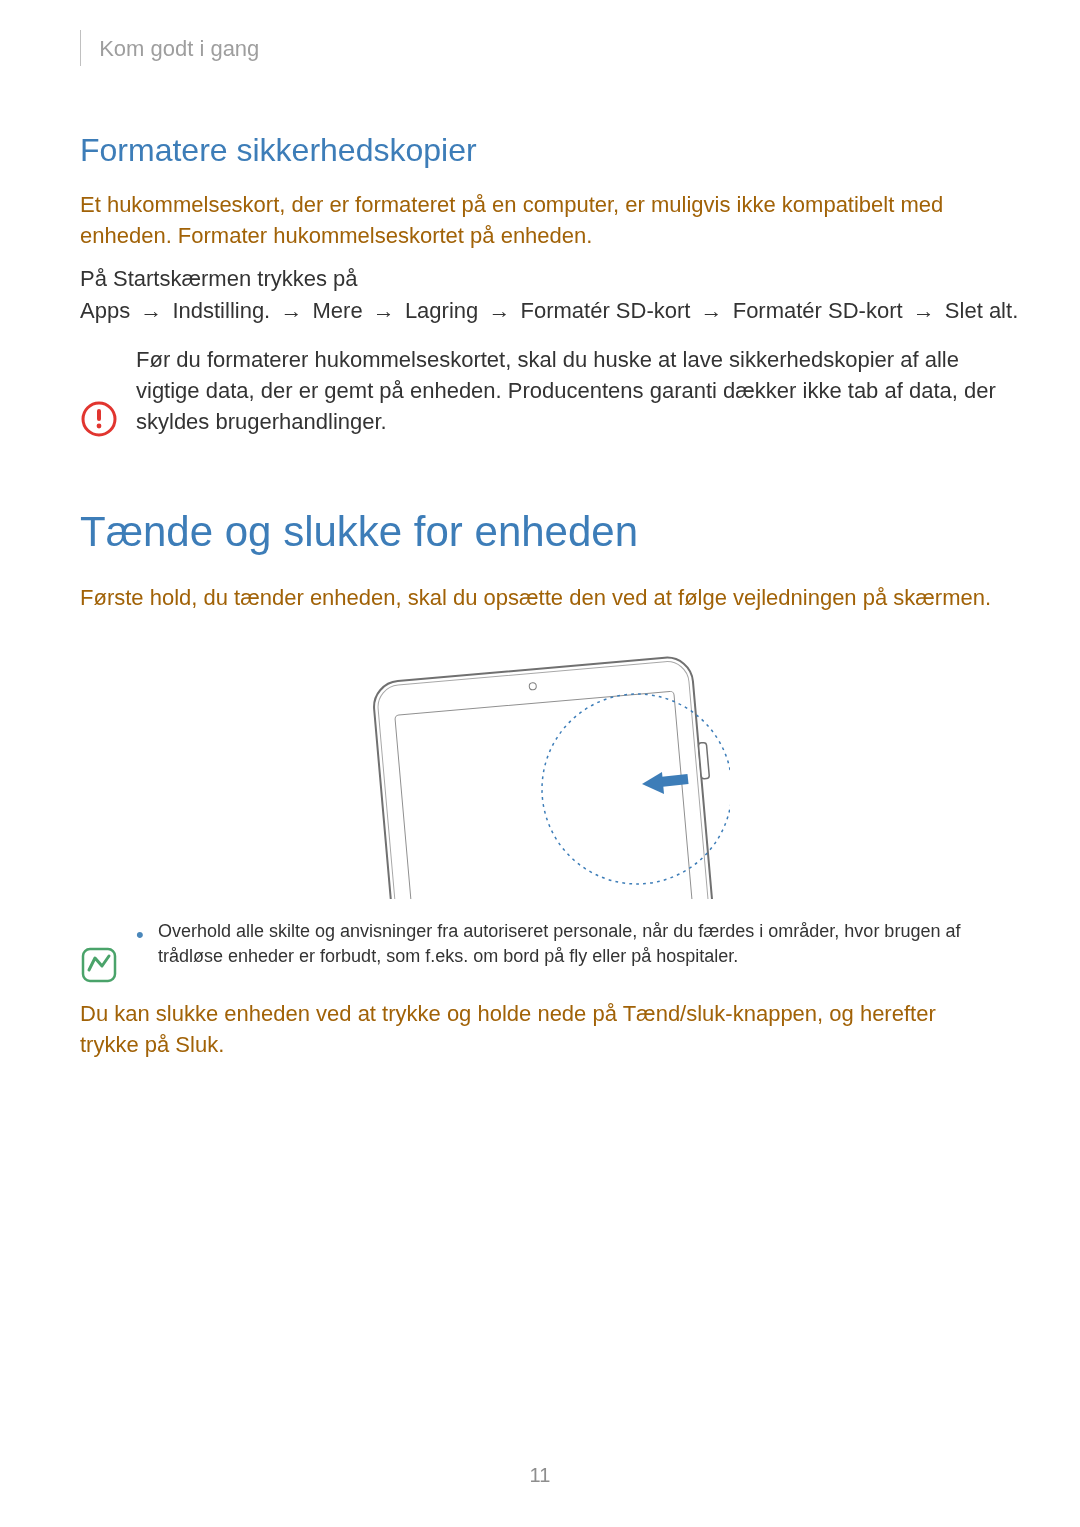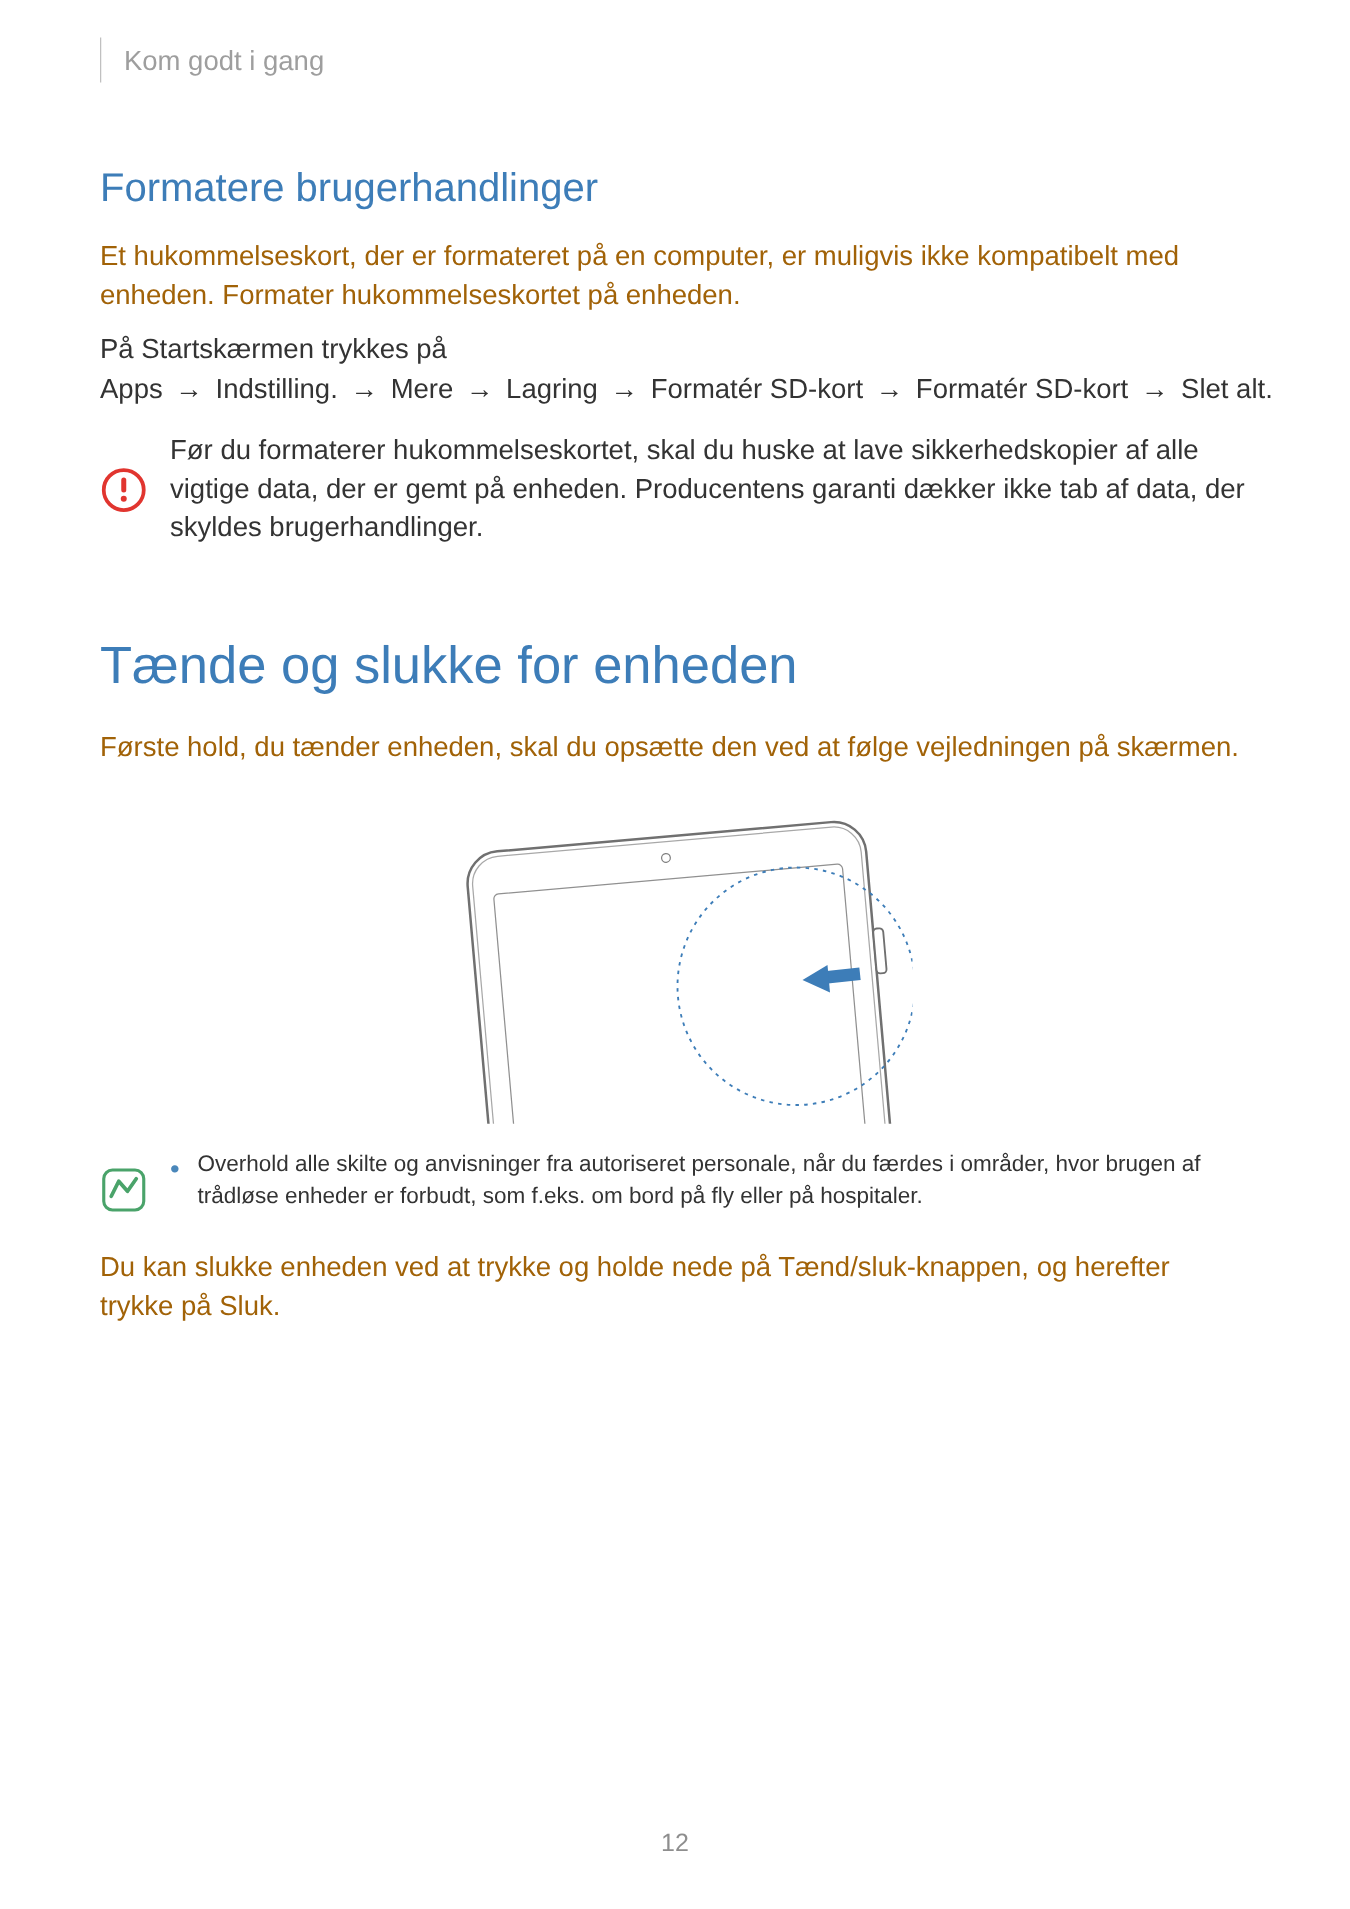--- a/index.html
+++ b/index.html
@@ -57,21 +57,21 @@
   .path-line .seg {
     white-space: nowrap;
   }
   .bold { font-weight: 400; }
   .arrow {
     display: inline-block;
     margin: 0 4px;
   }
   .note {
     display: flex;
-    align-items: center;
+    align-items: flex-end;
     margin: 18px 0 14px 0;
   }
   .note .icon {
     flex: 0 0 38px;
     width: 38px;
     height: 38px;
     margin-right: 18px;
     margin-top: 2px;
   }
   .note .text {
@@ -121,21 +121,21 @@
 </head>
 <body>
 
 <div class="page">
 
   <div class="running-header">
     <span class="tick"></span>
     <span>Kom godt i gang</span>
   </div>
 
-  <h2 class="subheading">Formatere brugerhandlinger</h2>
+  <h2 class="subheading">Formatere sikkerhedskopier</h2>
 
   <p class="body">Et hukommelseskort, der er formateret på en computer, er muligvis ikke kompatibelt med enheden. Formater hukommelseskortet på enheden.</p>
 
   <p class="path-line">
     <span>På Startskærmen trykkes på </span><span class="seg"><b class="bold">Apps</b> <span class="arrow">→</span> <b class="bold">Indstilling.</b> <span class="arrow">→</span> <b class="bold">Mere</b> <span class="arrow">→</span> <b class="bold">Lagring</b> <span class="arrow">→</span> <b class="bold">Formatér SD-kort</b> <span class="arrow">→</span> <b class="bold">Formatér SD-kort</b> <span class="arrow">→</span> <b class="bold">Slet alt</b></span><span>.</span>
   </p>
 
   <div class="note">
     <div class="icon icon-warning">
       <svg viewBox="0 0 38 38" width="38" height="38">
@@ -182,15 +182,15 @@
     </div>
     <div class="text">
       <ul class="bullets">
         <li><span>Overhold alle skilte og anvisninger fra autoriseret personale, når du færdes i områder, hvor brugen af trådløse enheder er forbudt, som f.eks. om bord på fly eller på hospitaler.</span></li>
       </ul>
     </div>
   </div>
 
   <p class="body">Du kan slukke enheden ved at trykke og holde nede på Tænd/sluk-knappen, og herefter trykke på Sluk.</p>
 
-  <div class="page-number">12</div>
+  <div class="page-number">11</div>
 
 </div>
 
 </body></html>

